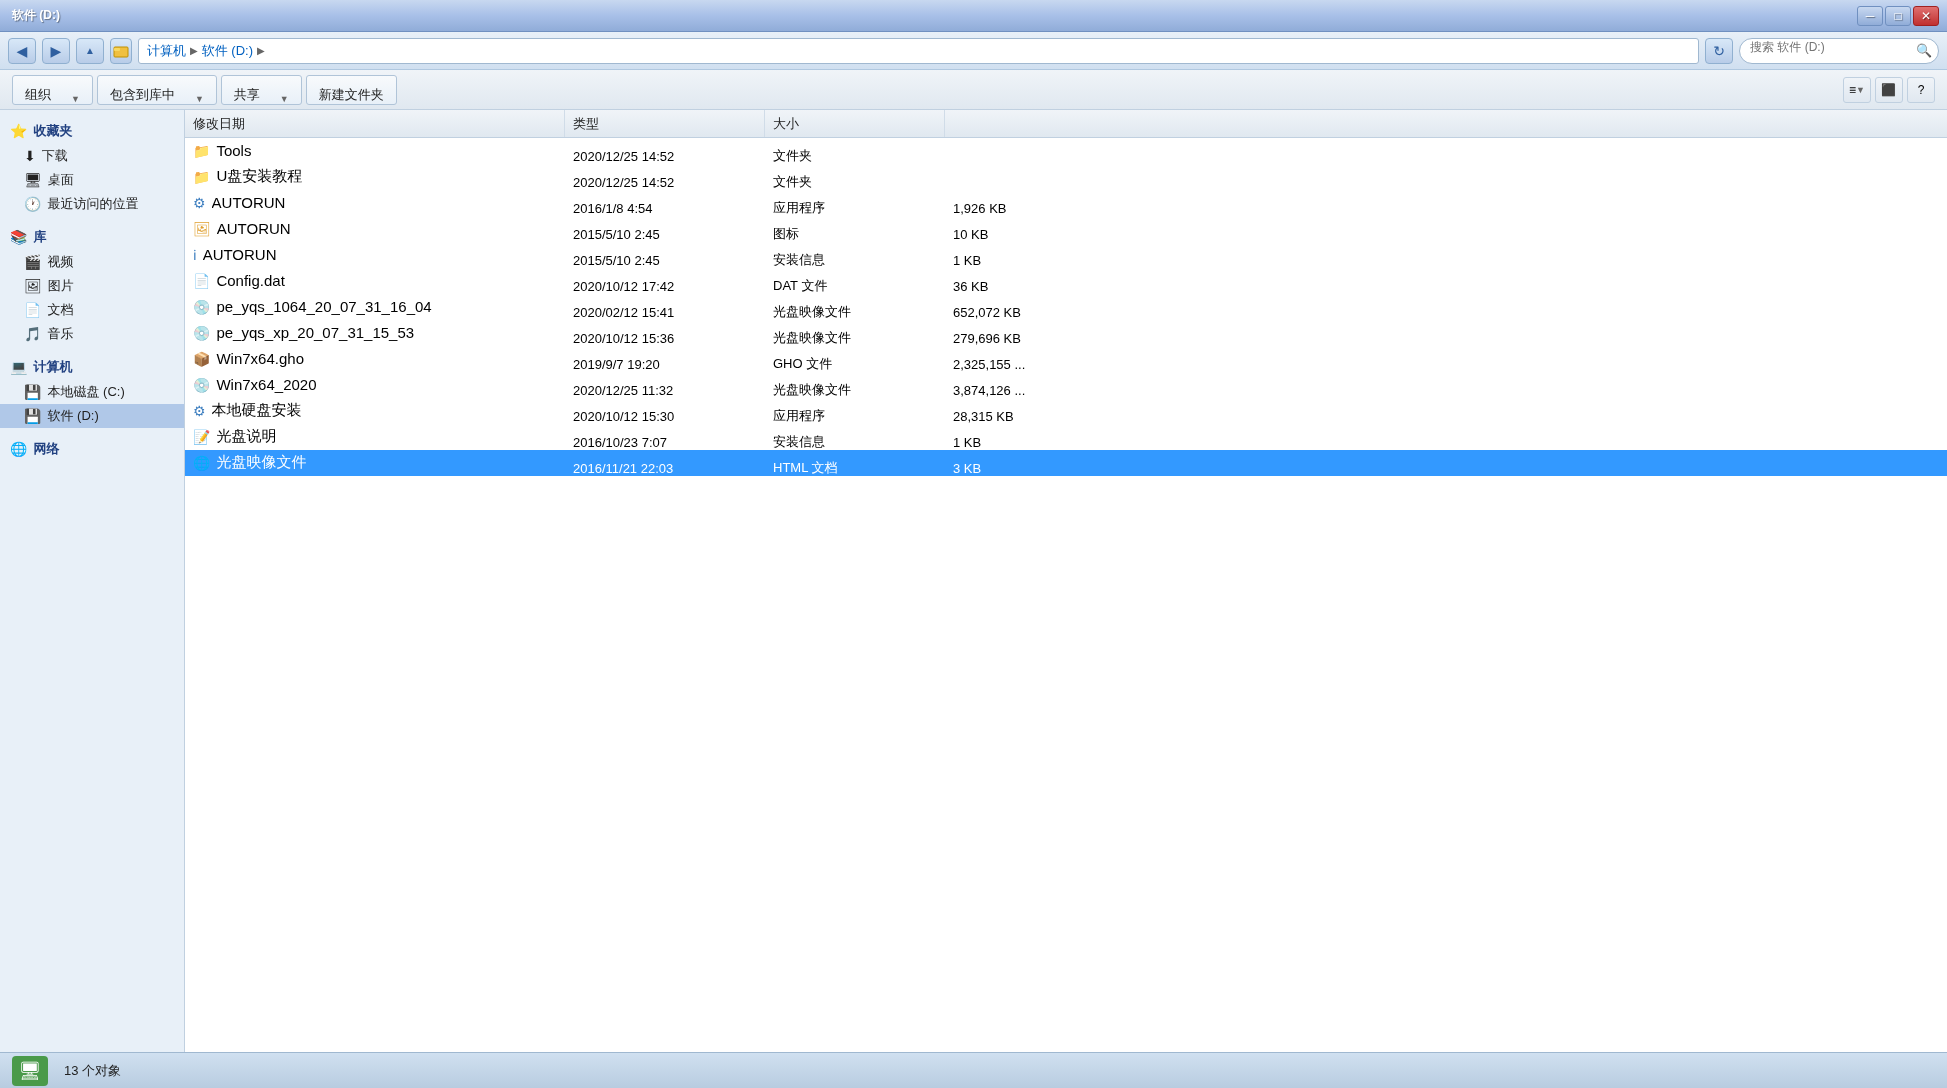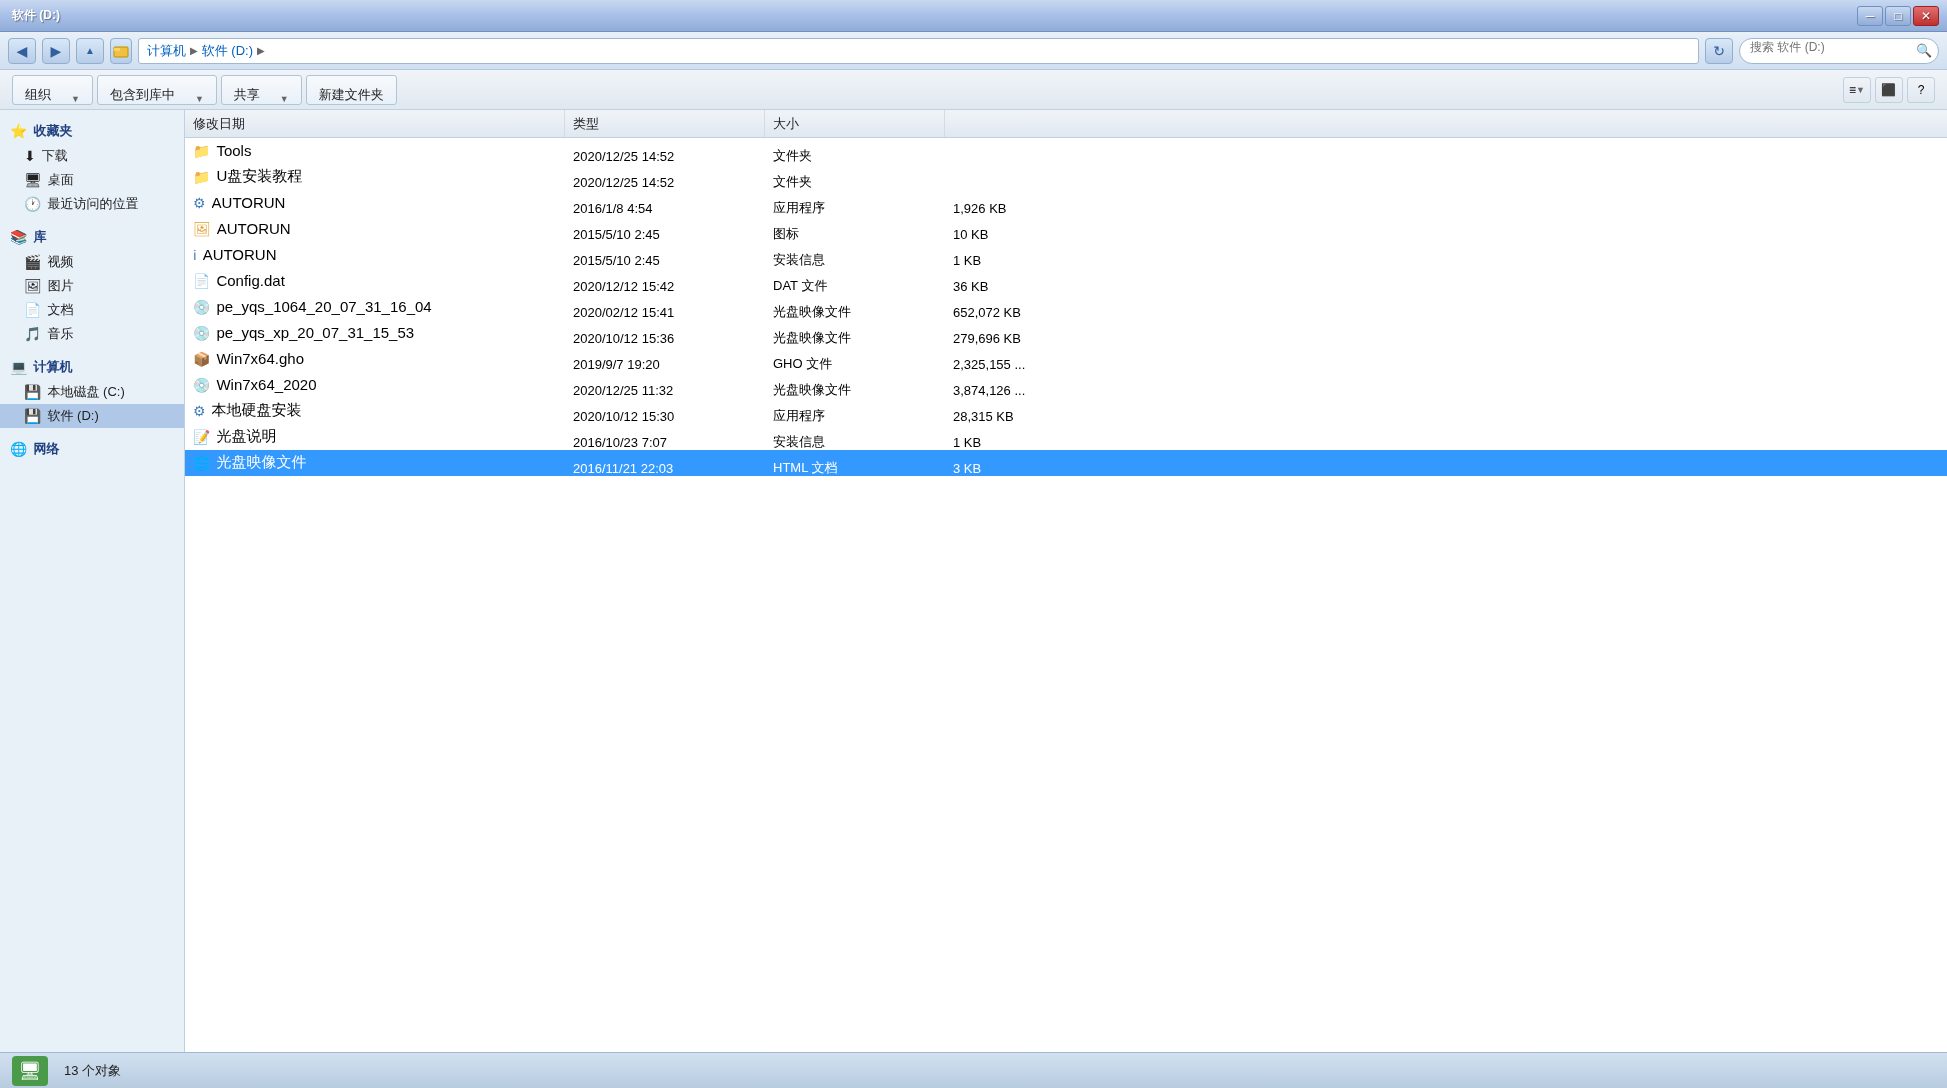--- a/index.html
+++ b/index.html
@@ -507,21 +507,21 @@
     </div>
     <div class="file-cell">2015/5/10 2:45</div>
     <div class="file-cell">安装信息</div>
     <div class="file-cell">1 KB</div>
   </div>
         <div class="file-row">
     <div class="file-name-cell">
       <span class="file-icon" style="color:#808080">📄</span>
       <span class="file-name">Config.dat</span>
     </div>
-    <div class="file-cell">2020/12/12 15:42</div>
+    <div class="file-cell">2020/10/12 17:42</div>
     <div class="file-cell">DAT 文件</div>
     <div class="file-cell">36 KB</div>
   </div>
         <div class="file-row">
     <div class="file-name-cell">
       <span class="file-icon" style="color:#20a0a0">💿</span>
       <span class="file-name">pe_yqs_1064_20_07_31_16_04</span>
     </div>
     <div class="file-cell">2020/02/12 15:41</div>
     <div class="file-cell">光盘映像文件</div>

